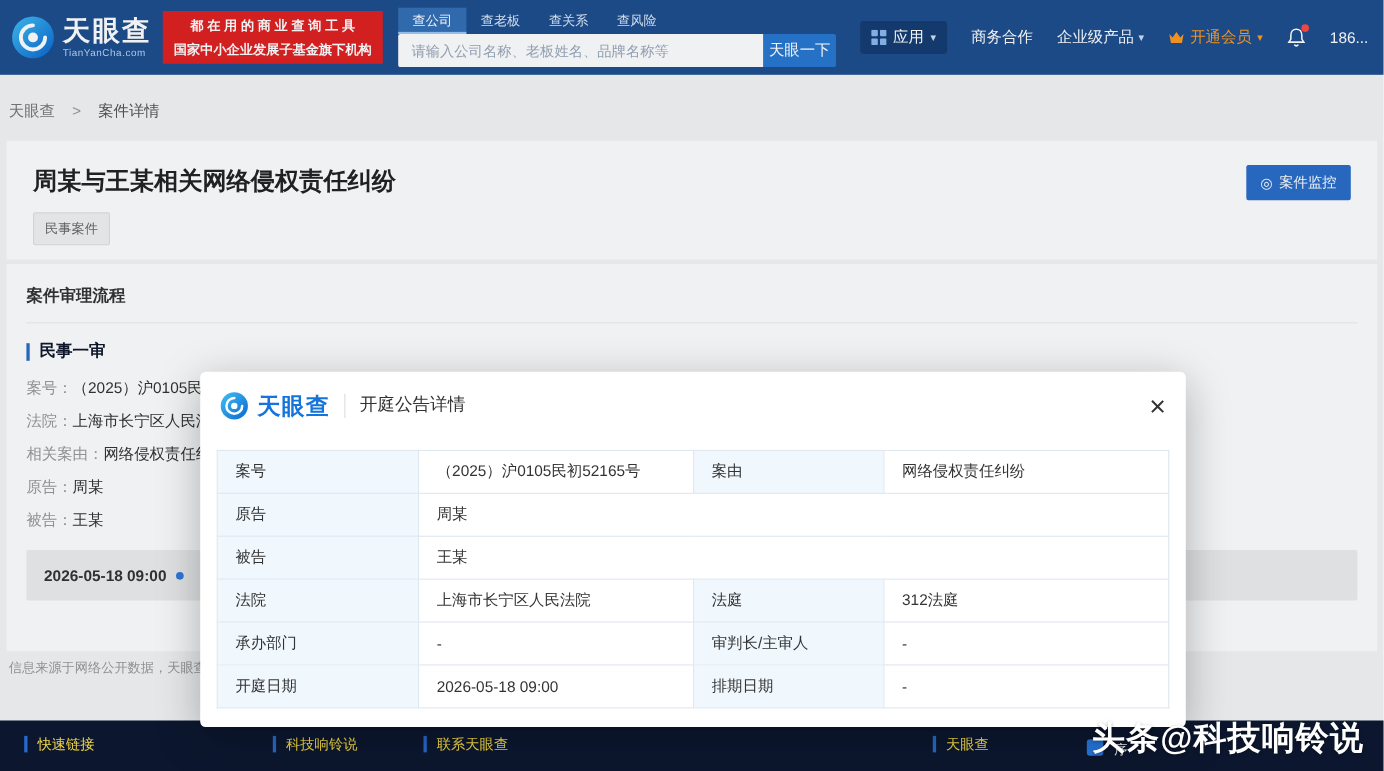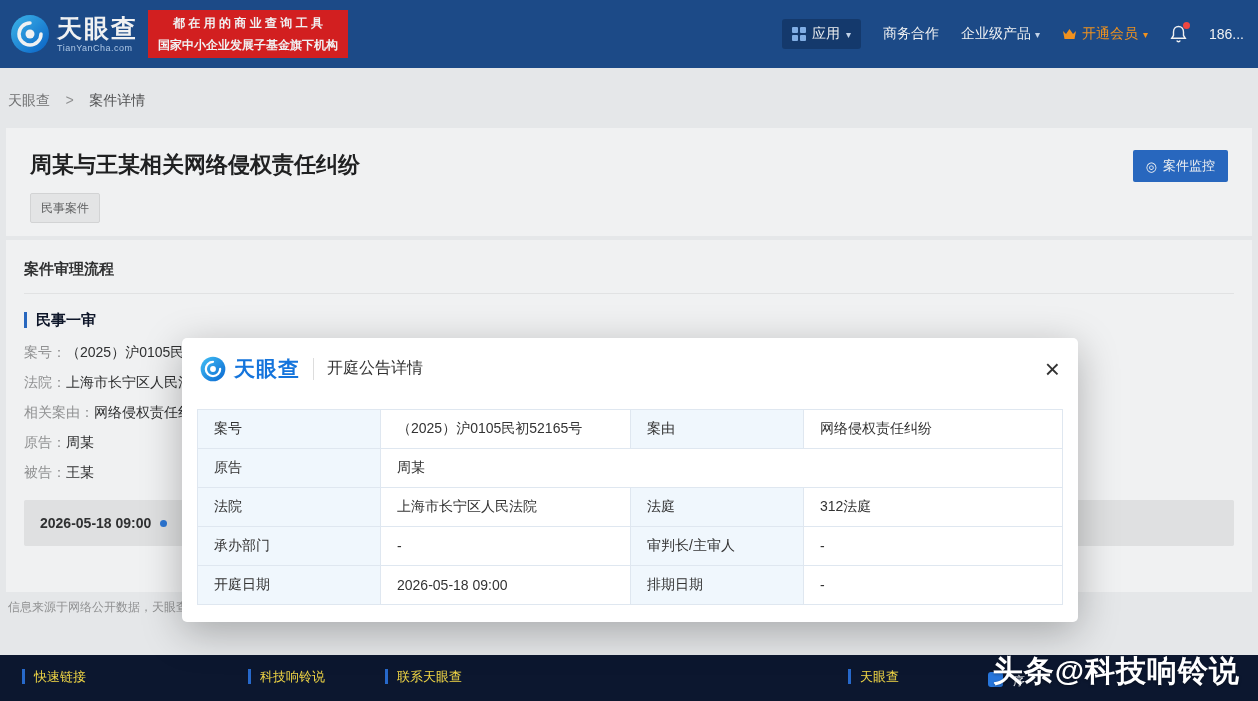--- a/index.html
+++ b/index.html
@@ -101,20 +101,32 @@
         <span class="logo-name">天眼查</span>
         <span class="logo-domain">TianYanCha.com</span>
       </span>
     </a>
 
     <div class="badge">
       <div>都 在 用 的 商 业 查 询 工 具</div>
       <div>国家中小企业发展子基金旗下机构</div>
     </div>
 
+    <div class="search-area">
+      <div class="search-tabs">
+        <span class="stab active">查公司</span>
+        <span class="stab">查老板</span>
+        <span class="stab">查关系</span>
+        <span class="stab">查风险</span>
+      </div>
+      <div class="search-row">
+        <input class="search-input" placeholder="请输入公司名称、老板姓名、品牌名称等" style="">
+        <button class="search-btn">天眼一下</button>
+      </div>
+    </div>
 
     <nav class="topnav">
       <span class="nav-apps">
         <svg width="14" height="14" viewBox="0 0 14 14">
           <rect x="0" y="0" width="6" height="6" rx="1" fill="#8ab8f2"></rect>
           <rect x="8" y="0" width="6" height="6" rx="1" fill="#8ab8f2"></rect>
           <rect x="0" y="8" width="6" height="6" rx="1" fill="#8ab8f2"></rect>
           <rect x="8" y="8" width="6" height="6" rx="1" fill="#8ab8f2"></rect>
         </svg>
         <span>应用</span>
@@ -233,20 +245,24 @@
           <td class="lbl">案号</td>
           <td>（2025）沪0105民初52165号</td>
           <td class="lbl">案由</td>
           <td>网络侵权责任纠纷</td>
         </tr>
         <tr>
           <td class="lbl">原告</td>
           <td colspan="3">周某</td>
         </tr>
         <tr>
+          <td class="lbl">被告</td>
+          <td colspan="3">王某</td>
+        </tr>
+        <tr>
           <td class="lbl">法院</td>
           <td>上海市长宁区人民法院</td>
           <td class="lbl">法庭</td>
           <td>312法庭</td>
         </tr>
         <tr>
           <td class="lbl">承办部门</td>
           <td>-</td>
           <td class="lbl">审判长/主审人</td>
           <td>-</td>

